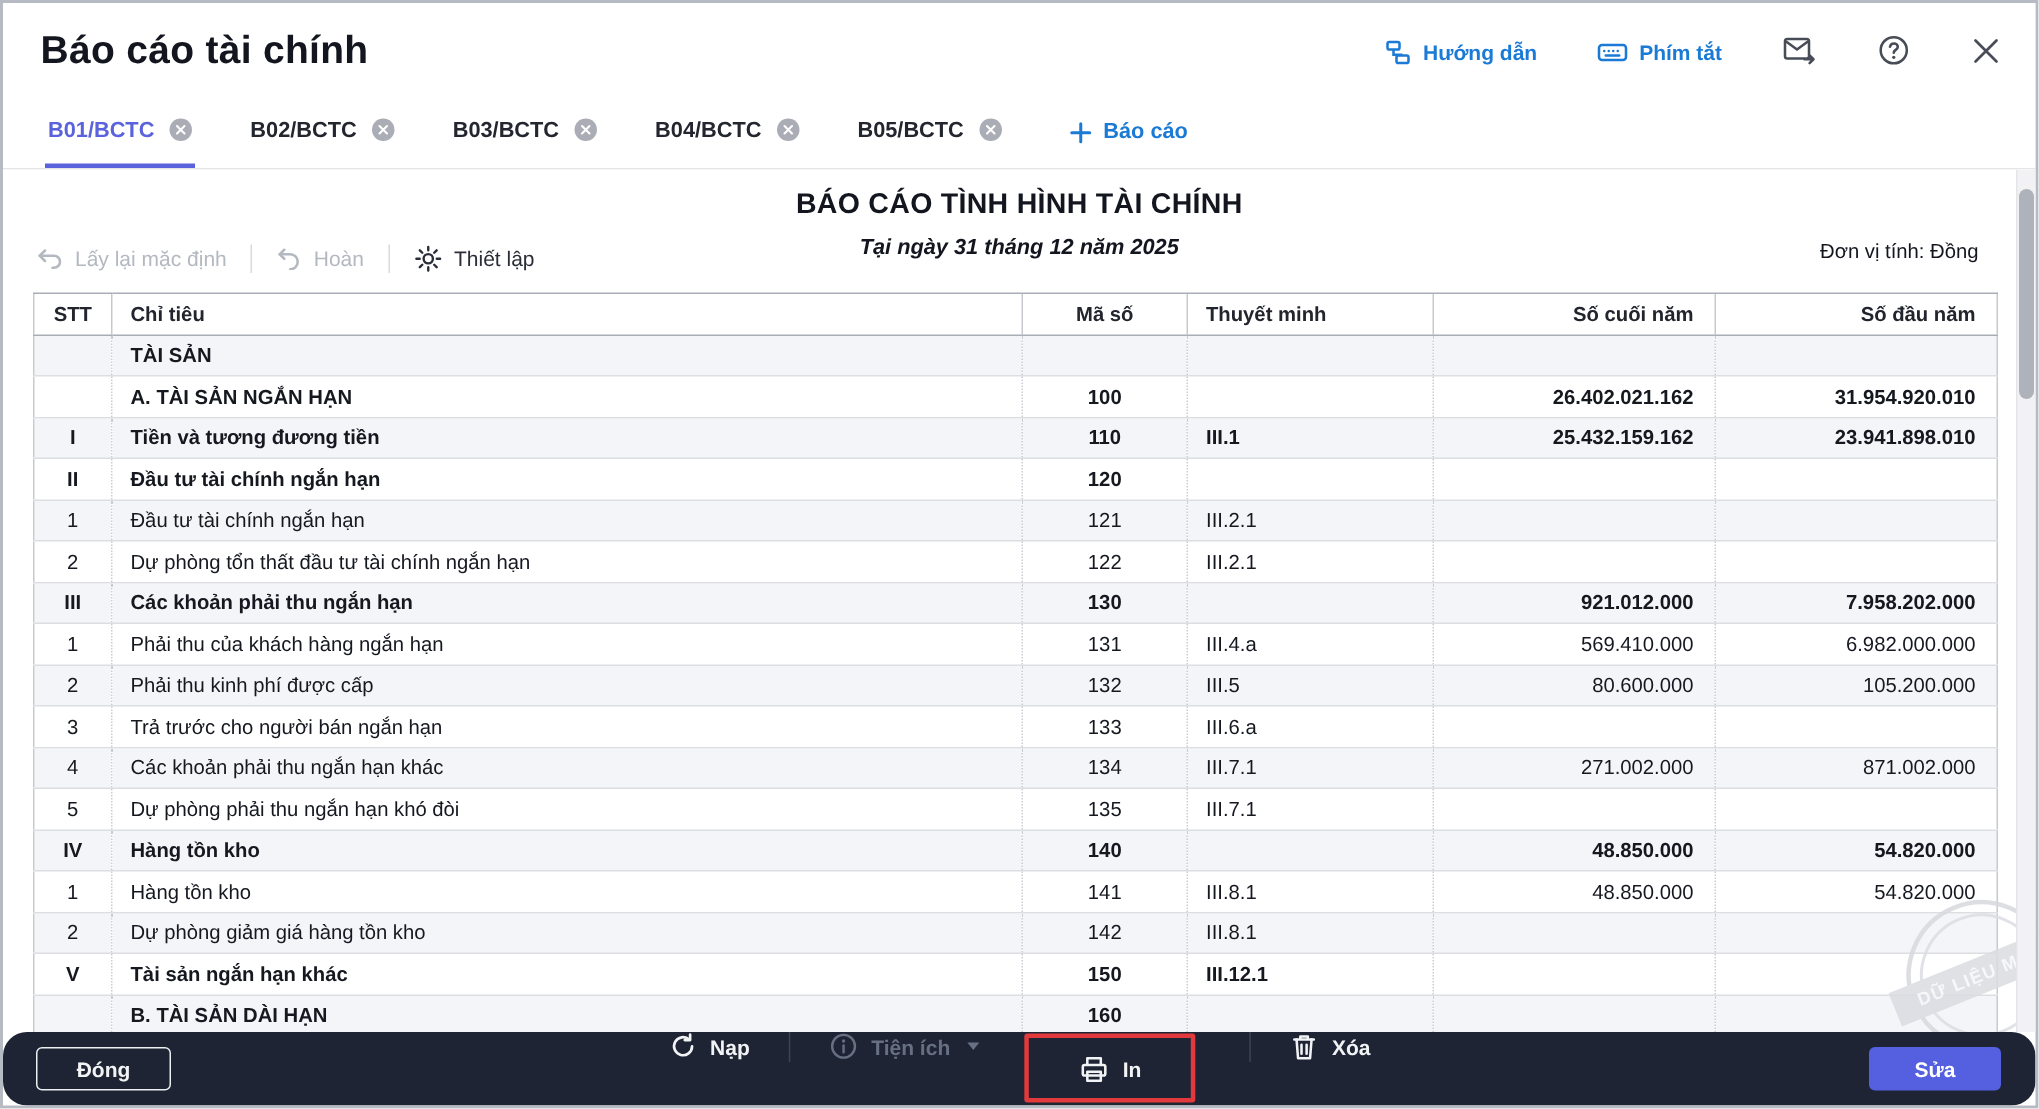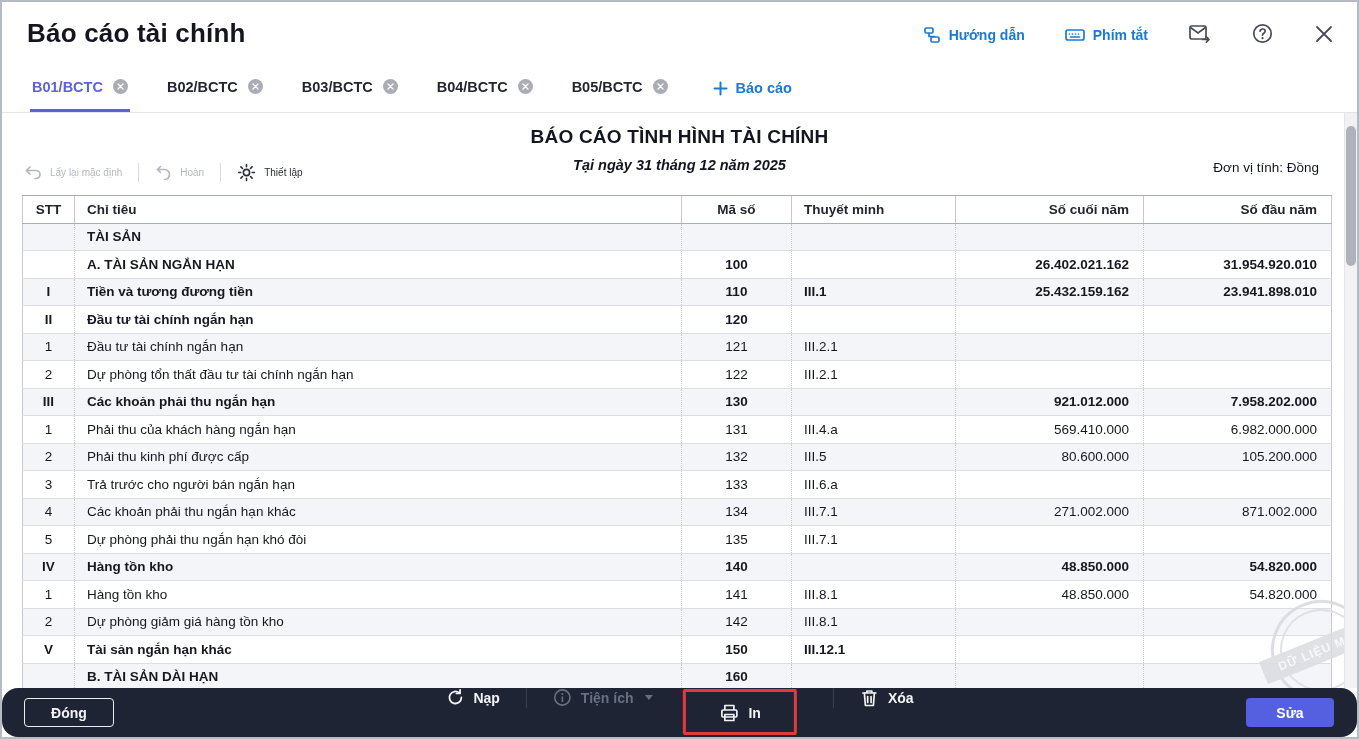--- a/index.html
+++ b/index.html
@@ -23,21 +23,21 @@
   .tab-close svg{ display:block; }
   .add-tab{ display:flex; align-items:center; gap:8px; font-size:14.5px; font-weight:700; color:#1b7ad5; cursor:pointer; margin-left:8px; }
   
   .content{ flex:1; position:relative; background:#fff; overflow:hidden; }
   .report-head{ position:relative; height:82px; }
   .report-title-wrap{ position:absolute; left:0; right:0; top:13px; text-align:center; }
   .report-title{ font-size:19px; font-weight:700; color:#14161f; letter-spacing:.2px; }
   .report-subtitle{ font-size:14.5px; font-weight:700; font-style:italic; margin-top:9px; color:#14161f; }
   .unit-label{ position:absolute; right:38px; top:47px; font-size:13.5px; color:#14161f; }
   .toolbar{ position:absolute; left:22px; top:44px; display:flex; align-items:center; height:30px; }
-  .tool-btn{ display:flex; align-items:center; gap:8px; font-size:10px; cursor:pointer; }
+  .tool-btn{ display:flex; align-items:center; gap:8px; font-size:14px; cursor:pointer; }
   .tool-btn.disabled{ color:#b4b8c0; cursor:default; }
   .tool-btn.dark{ color:#2b2e38; }
   .tool-sep{ width:1px; height:19px; background:#d8dade; margin:0 16px; }
   
   .table-wrap{ margin:0 25px 0 20px; position:relative; }
   table{ width:100%; border-collapse:collapse; table-layout:fixed; font-size:13.5px; color:#15181f; }
   th,td{ height:27.5px; padding:0 8px; overflow:hidden; white-space:nowrap; }
   thead th{ font-weight:700; color:#22252d; border-top:1px solid #a9adb5; border-bottom:1px solid #a9adb5; background:#fff; }
   thead th + th{ border-left:1px solid #c6cace; }
   tbody td + td{ border-left:1px dotted #c9cdd3; }

